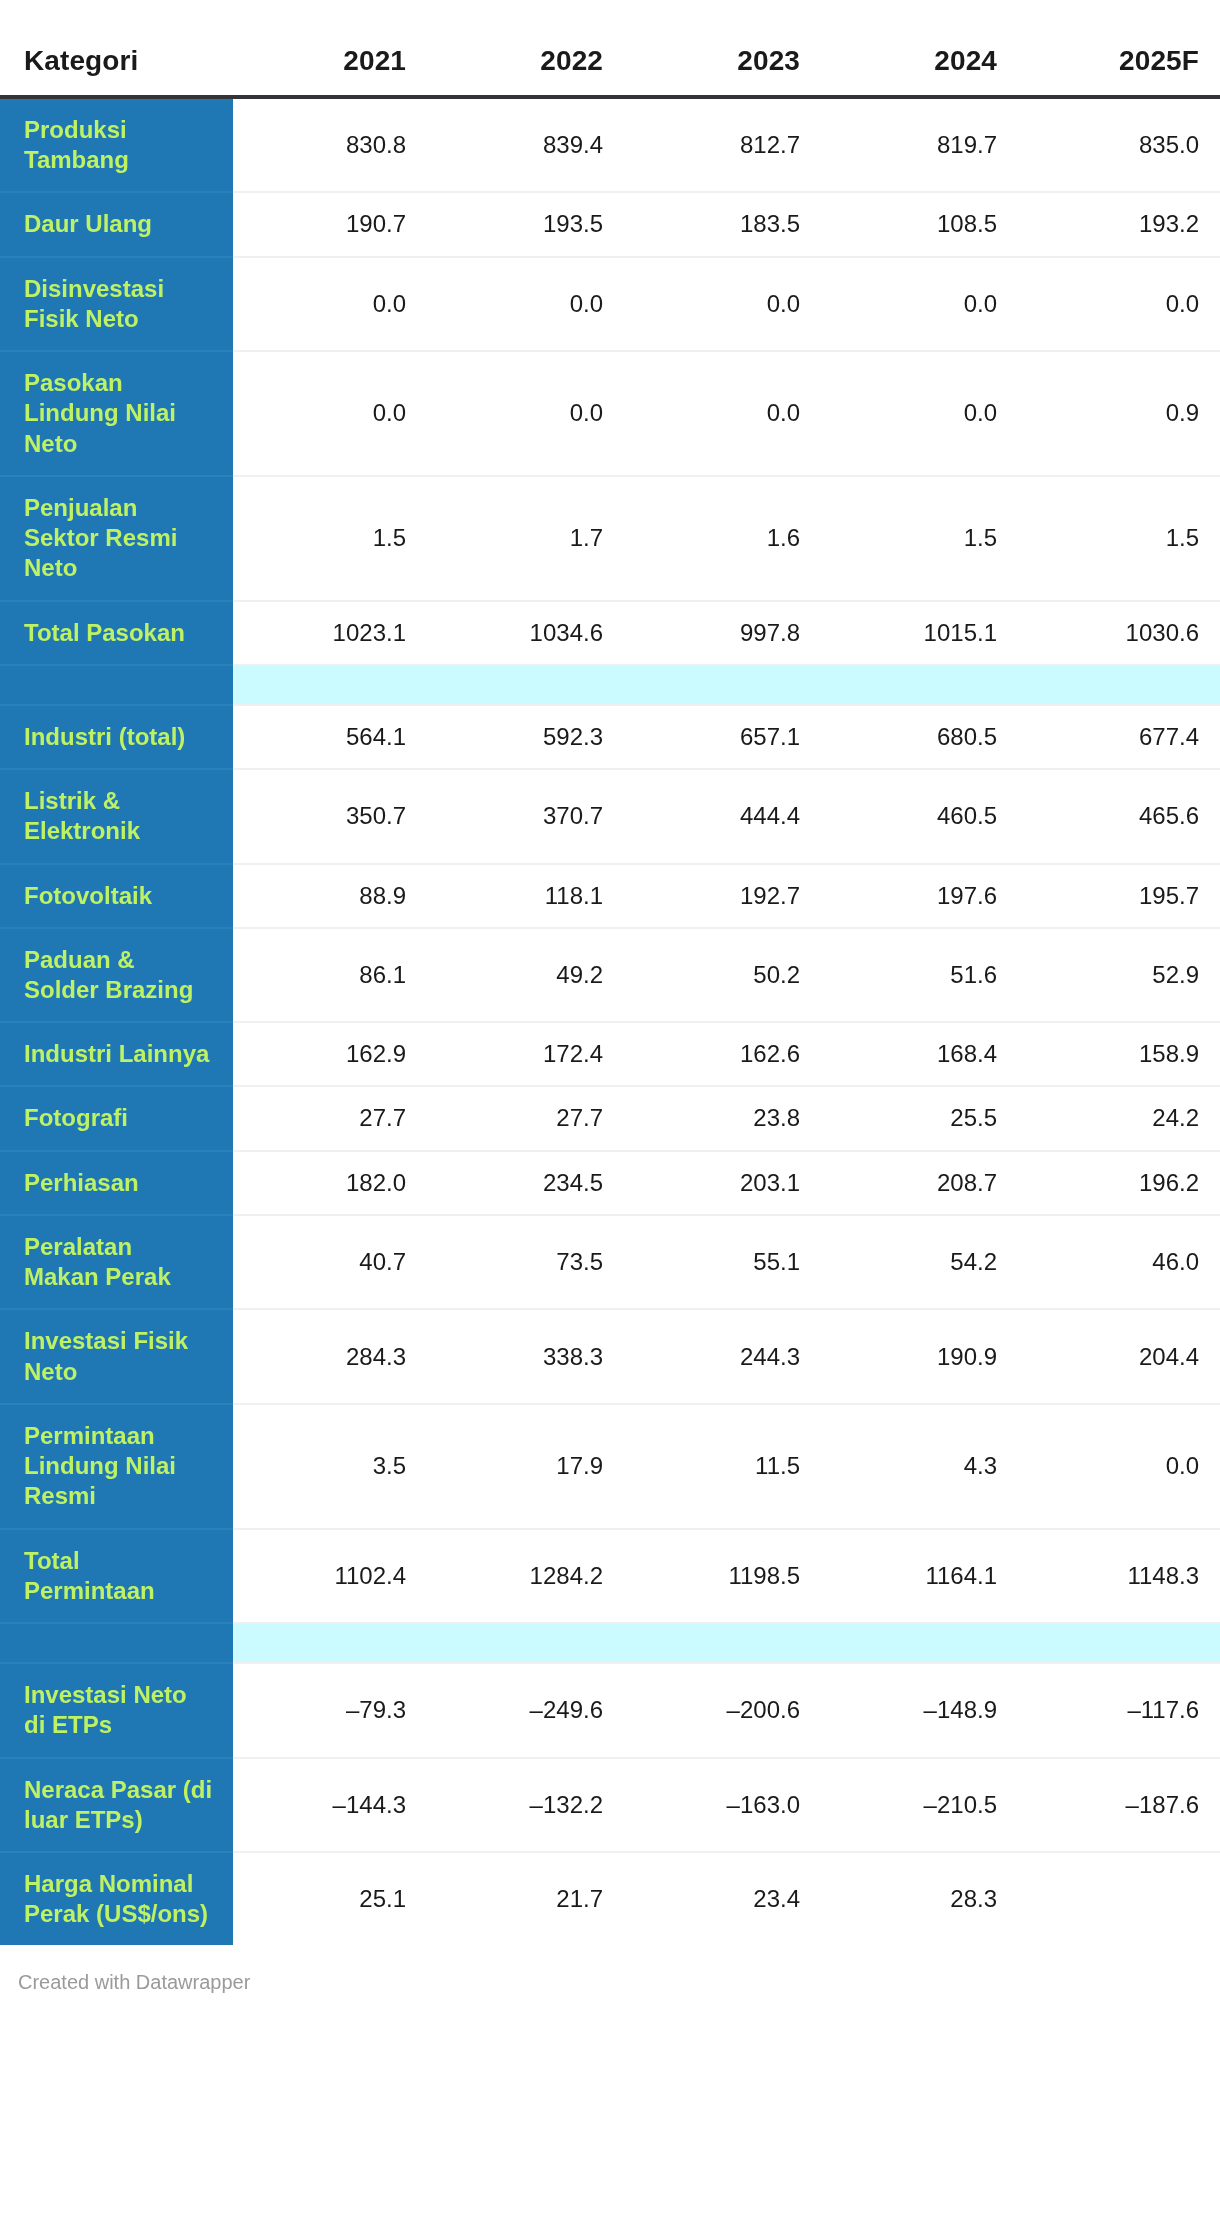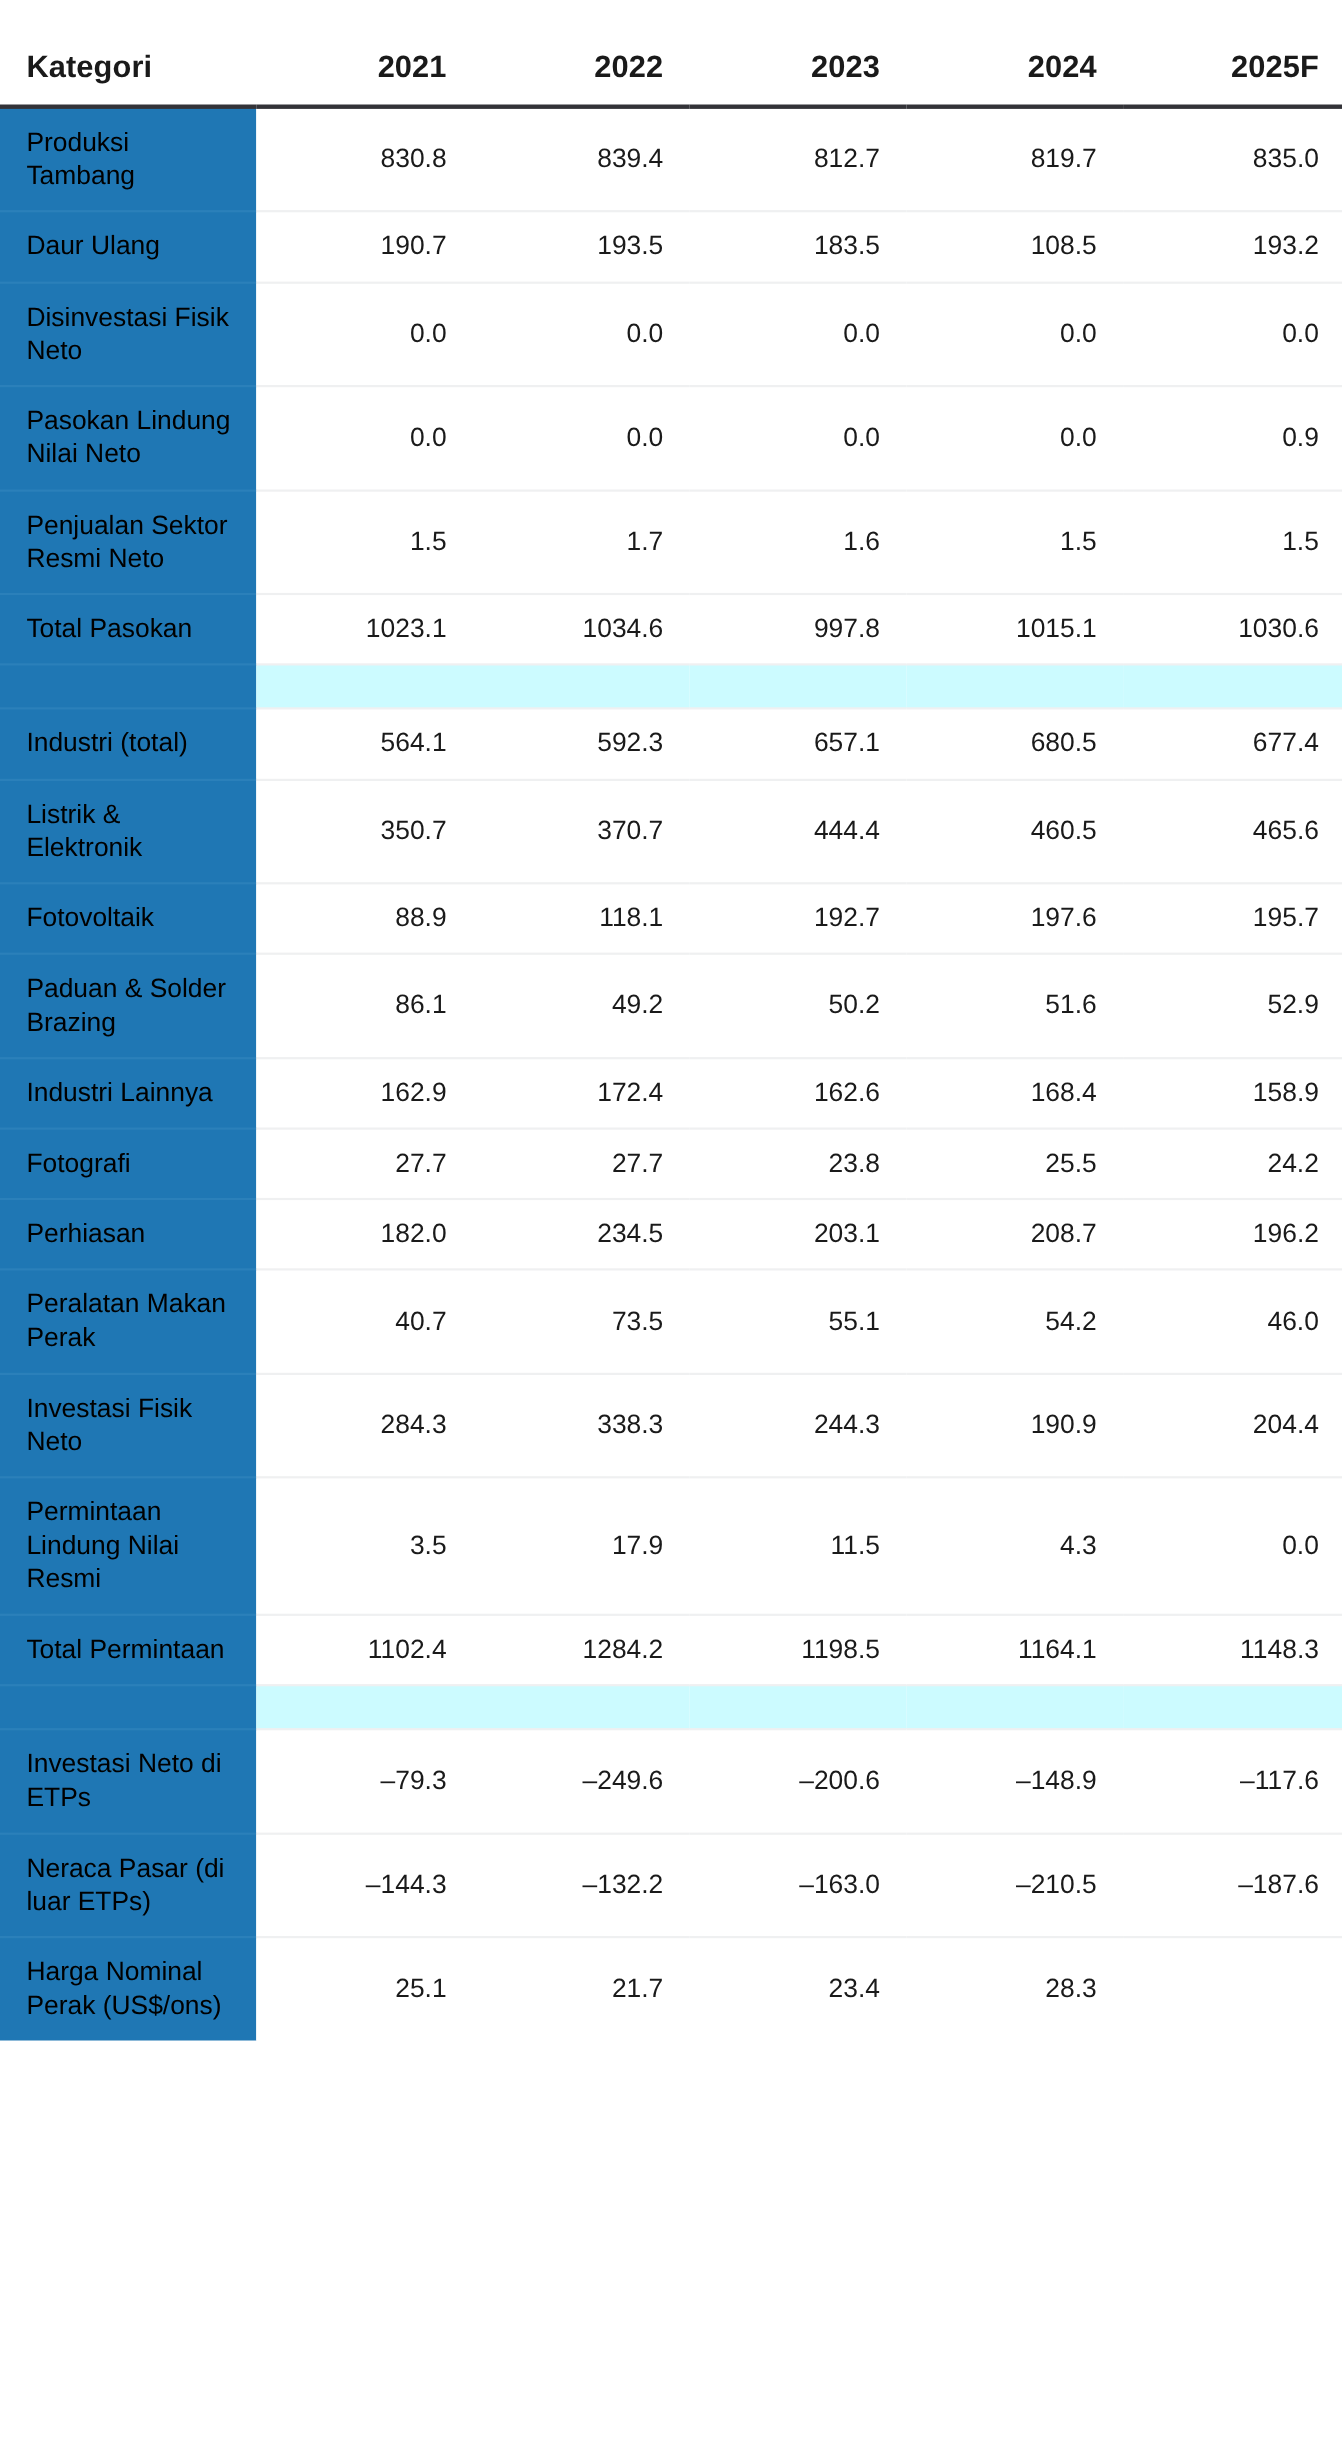--- a/index.html
+++ b/index.html
@@ -59,25 +59,26 @@
   
   tbody td {
     font-size: 24px;
     line-height: 1.26;
     border-bottom: 2px solid #eff0f1;
     vertical-align: middle;
   }
 
   td.cell-label {
     background: #1f77b4;
-    color: #000000;
+    color: #bef264;
     text-align: left;
     padding: 16px 20px 16px 24px;
     border-bottom: 2px solid #2b80ba;
     word-wrap: break-word;
+    font-weight: bold;
   }
 
   td.cell-val {
     text-align: right;
     color: #1a1a1a;
     padding: 16px 24px 16px 12px;
     background: #ffffff;
     white-space: nowrap;
   }
 
@@ -304,14 +305,15 @@
           <td class="cell-label">Harga Nominal Perak (US$/ons)</td>
           <td class="cell-val">25.1</td>
           <td class="cell-val">21.7</td>
           <td class="cell-val">23.4</td>
           <td class="cell-val">28.3</td>
           <td class="cell-val"></td>
         </tr>
       </tbody>
   </table>
 
+  <div class="footer-note">Created with Datawrapper</div>
 
 </div>
 
 </body></html>

